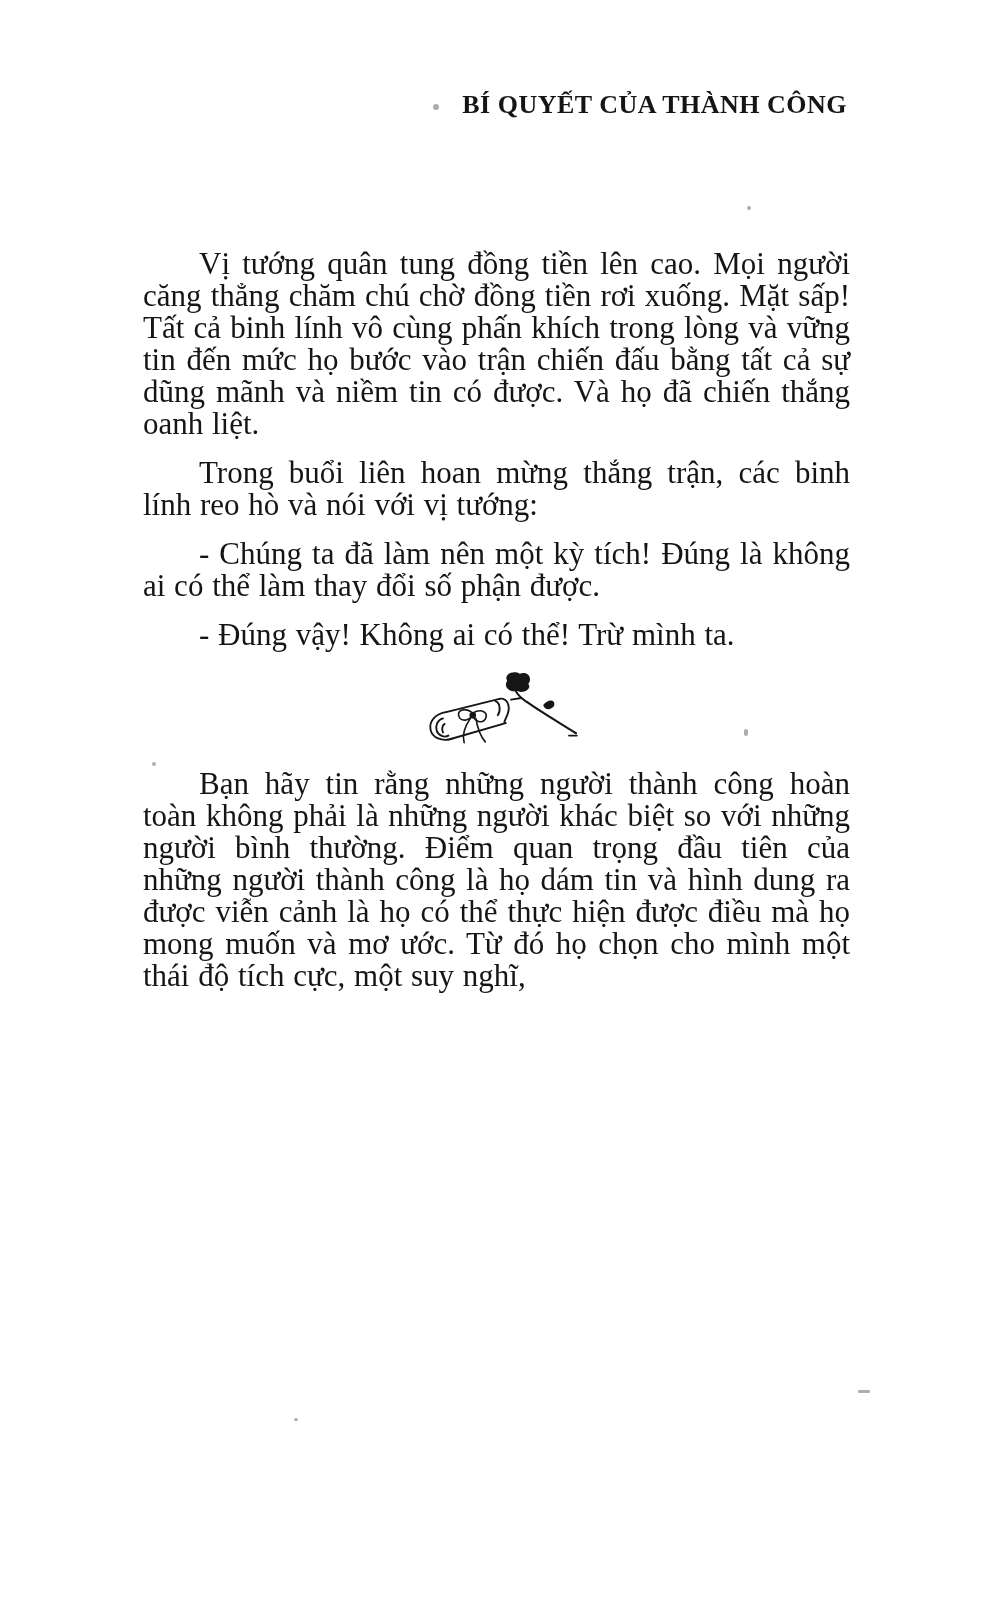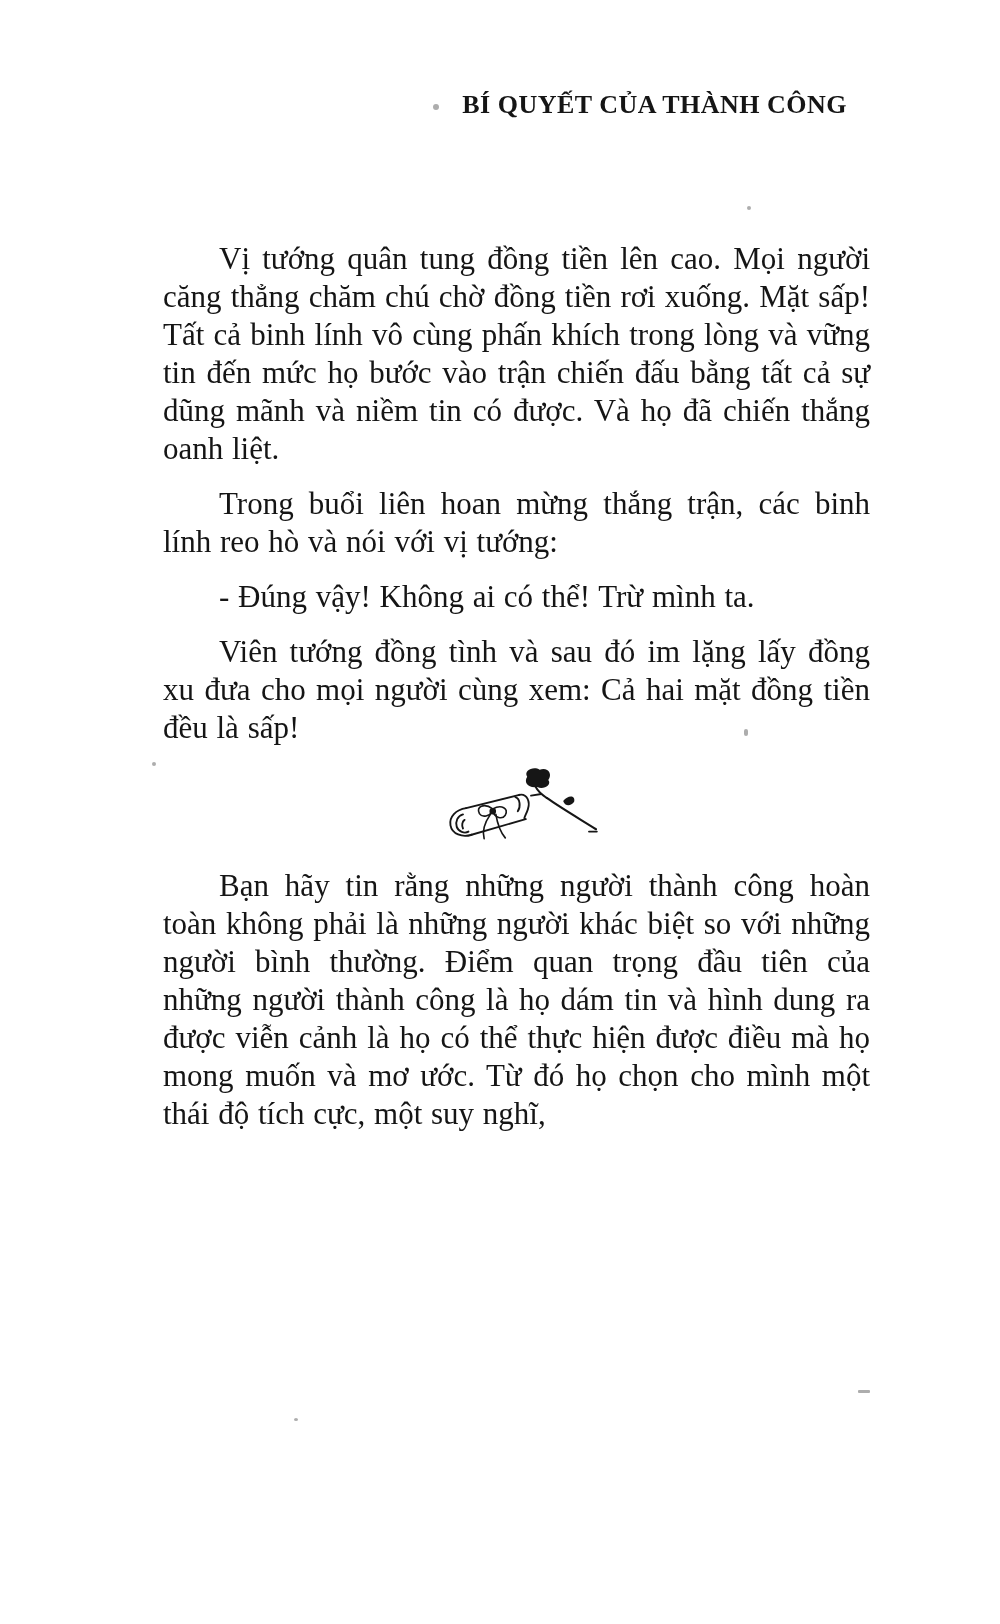--- a/index.html
+++ b/index.html
@@ -16,27 +16,26 @@
     position: absolute;
     top: 90px;
     right: 153px;
     font-size: 26px;
     font-weight: 700;
     letter-spacing: 0.5px;
     white-space: nowrap;
   }
   .content {
     position: absolute;
-    top: 240px;
+    top: 248px;
     left: 143px;
     width: 707px;
     font-size: 31px;
-    line-height: 38px;
+    line-height: 32px;
     text-align: justify;
-    margin-left: 20px;
   }
   .content p {
     margin: 0 0 17px 0;
     text-indent: 56px;
     word-spacing: 1px;
   }
   .illustration {
     margin: 14px 0 12px 0;
     text-align: center;
   }
@@ -66,22 +65,22 @@
 <body>
 
 <div class="page">
 
   <div class="running-header">BÍ QUYẾT CỦA THÀNH CÔNG</div>
 
   <div class="content">
 
     <p>Vị tướng quân tung đồng tiền lên cao. Mọi người căng thẳng chăm chú chờ đồng tiền rơi xuống. Mặt sấp! Tất cả binh lính vô cùng phấn khích trong lòng và vững tin đến mức họ bước vào trận chiến đấu bằng tất cả sự dũng mãnh và niềm tin có được. Và họ đã chiến thắng oanh liệt.</p>
     <p>Trong buổi liên hoan mừng thắng trận, các binh lính reo hò và nói với vị tướng:</p>
+    <p>- Chúng ta đã làm nên một kỳ tích! Đúng là không ai có thể làm thay đổi số phận được.</p>
     <p>- Đúng vậy! Không ai có thể! Trừ mình ta.</p>
-    <p>Viên tướng đồng tình và sau đó im lặng lấy đồng xu đưa cho mọi người cùng xem: Cả hai mặt đồng tiền đều là sấp!</p>
 
     <div class="illustration">
       <svg width="180" height="82" viewBox="0 0 230 100" aria-hidden="true">
         <g fill="none" stroke="#161616" stroke-width="2.4" stroke-linecap="round">
 
           <path d="M50 54 L118 37"></path>
           <path d="M57 88 L126 68"></path>
 
           <path d="M118 37 C 128 35, 132 46, 129 55 C 127 62, 122 68, 126 68"></path>
           <path d="M113 40 C 119 42, 120 52, 116 58"></path>

